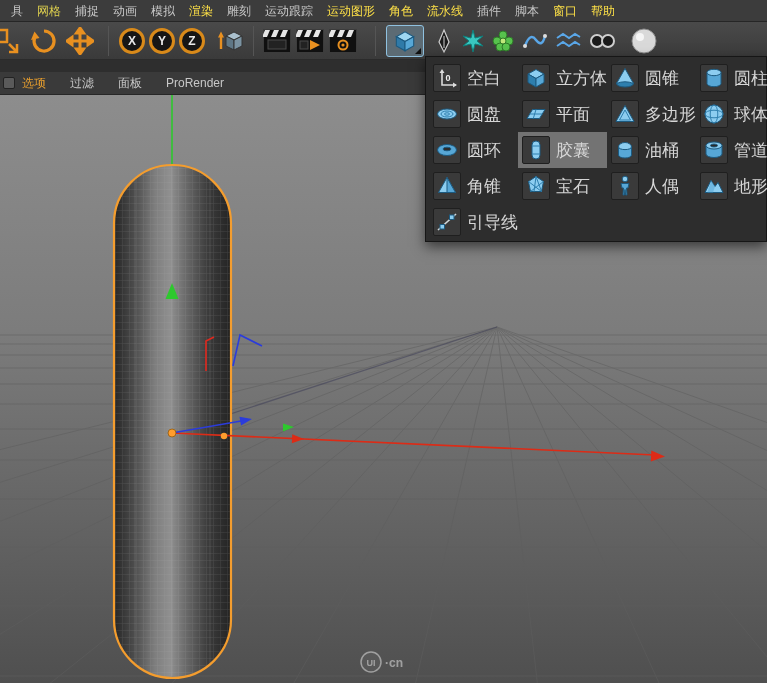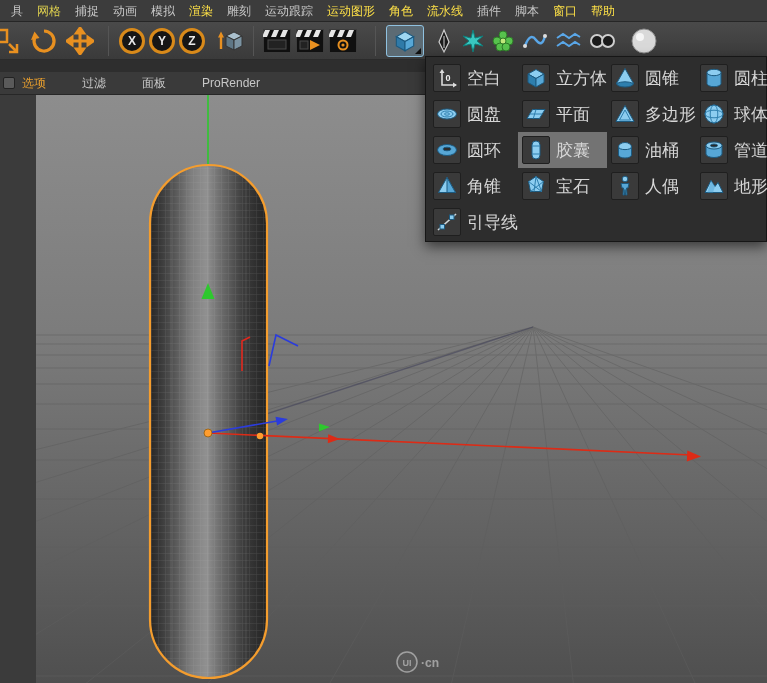--- a/index.html
+++ b/index.html
@@ -19,26 +19,26 @@
   .sep { width:1px; height:30px; background:#2a2a2a; border-right:1px solid #555; }
   .axis-circle { width:26px; height:26px; border-radius:50%; background:#161616;
     border:3px solid #d98a1a; color:#e9e9e9; font-weight:bold; font-size:12px;
     display:flex; align-items:center; justify-content:center; margin-right:4px; cursor:pointer; }
   .prim-btn { width:38px; height:32px; background:#5c6b74; border:1px solid #8fc1e0; border-radius:3px;
     display:flex; align-items:center; justify-content:center; position:relative; cursor:pointer; }
   .prim-btn .corner { position:absolute; right:2px; bottom:2px; width:0; height:0;
     border-left:6px solid transparent; border-bottom:6px solid #111; }
   .gapstrip { position:absolute; left:0; top:60px; width:767px; height:12px; background:#2e2e2e; }
   .viewbar { position:absolute; left:0; top:72px; width:767px; height:23px; background:#3a3a3a;
-    border-bottom:1px solid #272727; display:flex; align-items:center; gap:36px; padding-left:22px; }
+    border-bottom:1px solid #272727; display:flex; align-items:center; gap:24px; padding-left:22px; }
   .viewbar .vb { color:#c8c8c8; cursor:pointer; }
   .viewbar .vb.orange { color:#e79e2e; }
   .vb-icon { position:absolute; left:3px; top:5px; width:12px; height:12px;
     background:#5a5a5a; border:1px solid #222; border-radius:2px; }
-  .viewport { position:absolute; left:0; top:95px; width:767px; height:588px; cursor:crosshair;padding-left:36px; }
+  .viewport { position:absolute; left:0; top:95px; width:767px; height:588px; cursor:crosshair; }
   .dropdown { position:absolute; left:425px; top:56px; width:342px; height:186px;
     background:#2d2d2d; border:1px solid #161616; box-shadow:0 5px 12px rgba(0,0,0,.55);
     display:grid; grid-template-columns:repeat(4,1fr); grid-auto-rows:36px; padding:3px; z-index:20; }
   .prim-cell { display:flex; align-items:center; gap:6px; padding-left:4px; cursor:pointer; }
   .prim-cell.selected { background:#737373; }
   .prim-icon { width:28px; height:28px; background:#3a3a3a; border:1px solid #1f1f1f; border-radius:2px;
     display:flex; align-items:center; justify-content:center; flex:0 0 auto; }
   .prim-label { color:#d6d6d6; font-size:17px; white-space:nowrap; }
 </style>
 </head>

